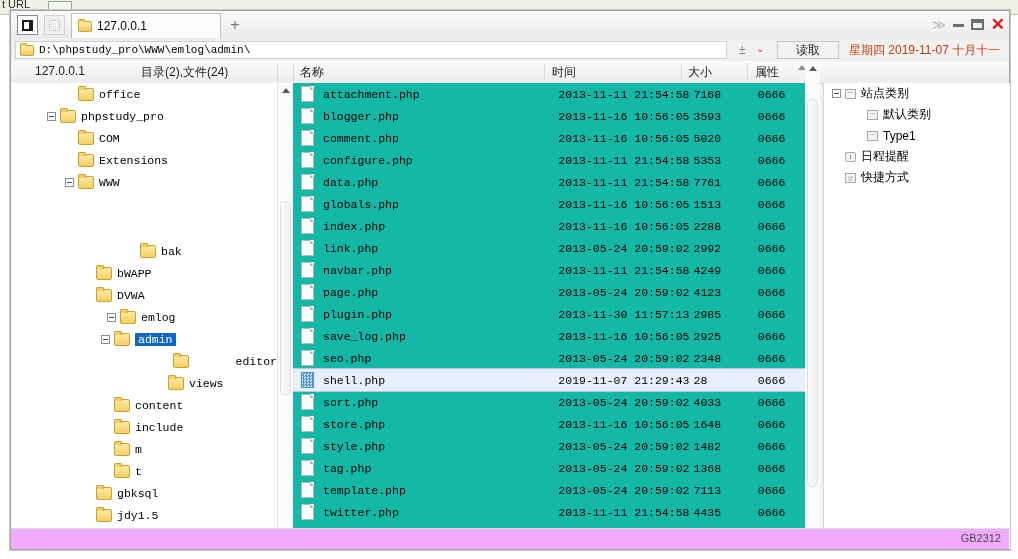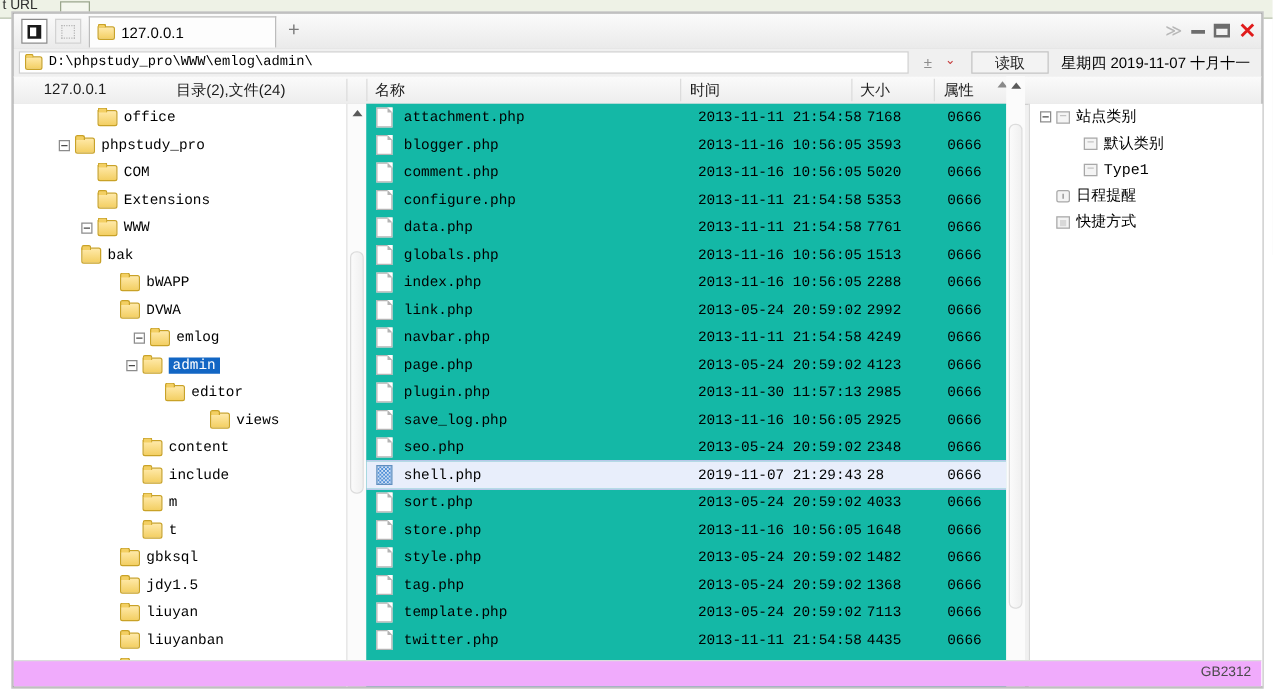--- a/index.html
+++ b/index.html
@@ -102,21 +102,21 @@
     font-family:"Liberation Mono","DejaVu Sans Mono",monospace;font-size:11px;
   }
   #path-pm{position:absolute;left:728px;top:4px;font-size:12px;color:#8d8d8d;}
   #path-chev{position:absolute;left:745px;top:4px;font-size:10px;color:#c63a3a;}
   #btn-read{
     position:absolute;left:766px;top:2px;width:62px;height:18px;
     background:#f3f3f3;border:1px solid #c4c4c4;box-sizing:border-box;
     font-size:12px;text-align:center;line-height:16px;color:#222;
   }
   #date-text{
-    position:absolute;left:838px;top:3px;font-size:12px;color:#000000;
+    position:absolute;left:838px;top:3px;font-size:12px;color:#c2410c;
     white-space:nowrap;
   }
 
   
   #body-area{position:absolute;left:0;top:50px;width:998px;height:488px;}
 
   
   #colhdr{
     position:absolute;left:0;top:0;width:998px;height:22px;
     background:linear-gradient(#fbfbfb,#ededed);
@@ -183,21 +183,21 @@
   .c-size{width:68px;}
   .c-attr{width:50px;}
 
   
   #right-pane{
     position:absolute;left:812px;top:22px;width:186px;height:466px;
     background:#ffffff;border-left:1px solid #d7d7d7;overflow:hidden;
   }
   .rt-row{
     position:relative;height:21px;display:flex;align-items:center;
-    font-size:12px;white-space:nowrap;font-family:Liberation Mono, monospace;
+    font-size:12px;white-space:nowrap;
   }
   .rt-ico{
     width:11px;height:10px;box-sizing:border-box;border:1px solid #a8a8a8;
     background:#f4f4f4;flex:none;margin-right:5px;position:relative;
   }
   .rt-ico.page:before{content:"";position:absolute;left:2px;top:2px;width:5px;height:1px;background:#c2c2c2;}
   .rt-ico.clock{border-radius:2px;}
   .rt-ico.clock:before{content:"";position:absolute;left:4px;top:2px;width:1px;height:4px;background:#8a8a8a;}
   .rt-ico.star:before{content:"";position:absolute;left:2px;top:2px;width:5px;height:5px;background:#d8d8d8;}
 
@@ -312,21 +312,21 @@
         <div class="tree-row" style="padding-left: 54px;">
           <span class="exp none"></span>
           <span class="folder"></span>
           <span class="tree-label">Extensions</span>
         </div>
         <div class="tree-row" style="padding-left: 54px;">
           <span class="exp"></span>
           <span class="folder"></span>
           <span class="tree-label">WWW</span>
         </div>
-        <div class="tree-row" style="padding-left: 41px;">
+        <div class="tree-row" style="padding-left: 116px; margin-top: 47px;">
           <span class="exp none"></span>
           <span class="folder"></span>
           <span class="tree-label">bak</span>
         </div>
         <div class="tree-row" style="padding-left: 72px;">
           <span class="exp none"></span>
           <span class="folder"></span>
           <span class="tree-label">bWAPP</span>
         </div>
         <div class="tree-row" style="padding-left: 72px;">
@@ -337,21 +337,21 @@
         <div class="tree-row" style="padding-left: 72px; margin-left: 24px;">
           <span class="exp"></span>
           <span class="folder"></span>
           <span class="tree-label">emlog</span>
         </div>
         <div class="tree-row" style="padding-left: 90px;">
           <span class="exp"></span>
           <span class="folder"></span>
           <span class="tree-label sel">admin</span>
         </div>
-        <div class="tree-row" style="padding-left: 108px;">
+        <div class="tree-row" style="padding-left: 108px; justify-content: space-between;">
           <span class="exp none"></span>
           <span class="folder"></span>
           <span class="tree-label">editor</span>
         </div>
         <div class="tree-row" style="padding-left: 108px; margin-left: 36px;">
           <span class="exp none"></span>
           <span class="folder"></span>
           <span class="tree-label">views</span>
         </div>
         <div class="tree-row" style="padding-left: 90px;">

